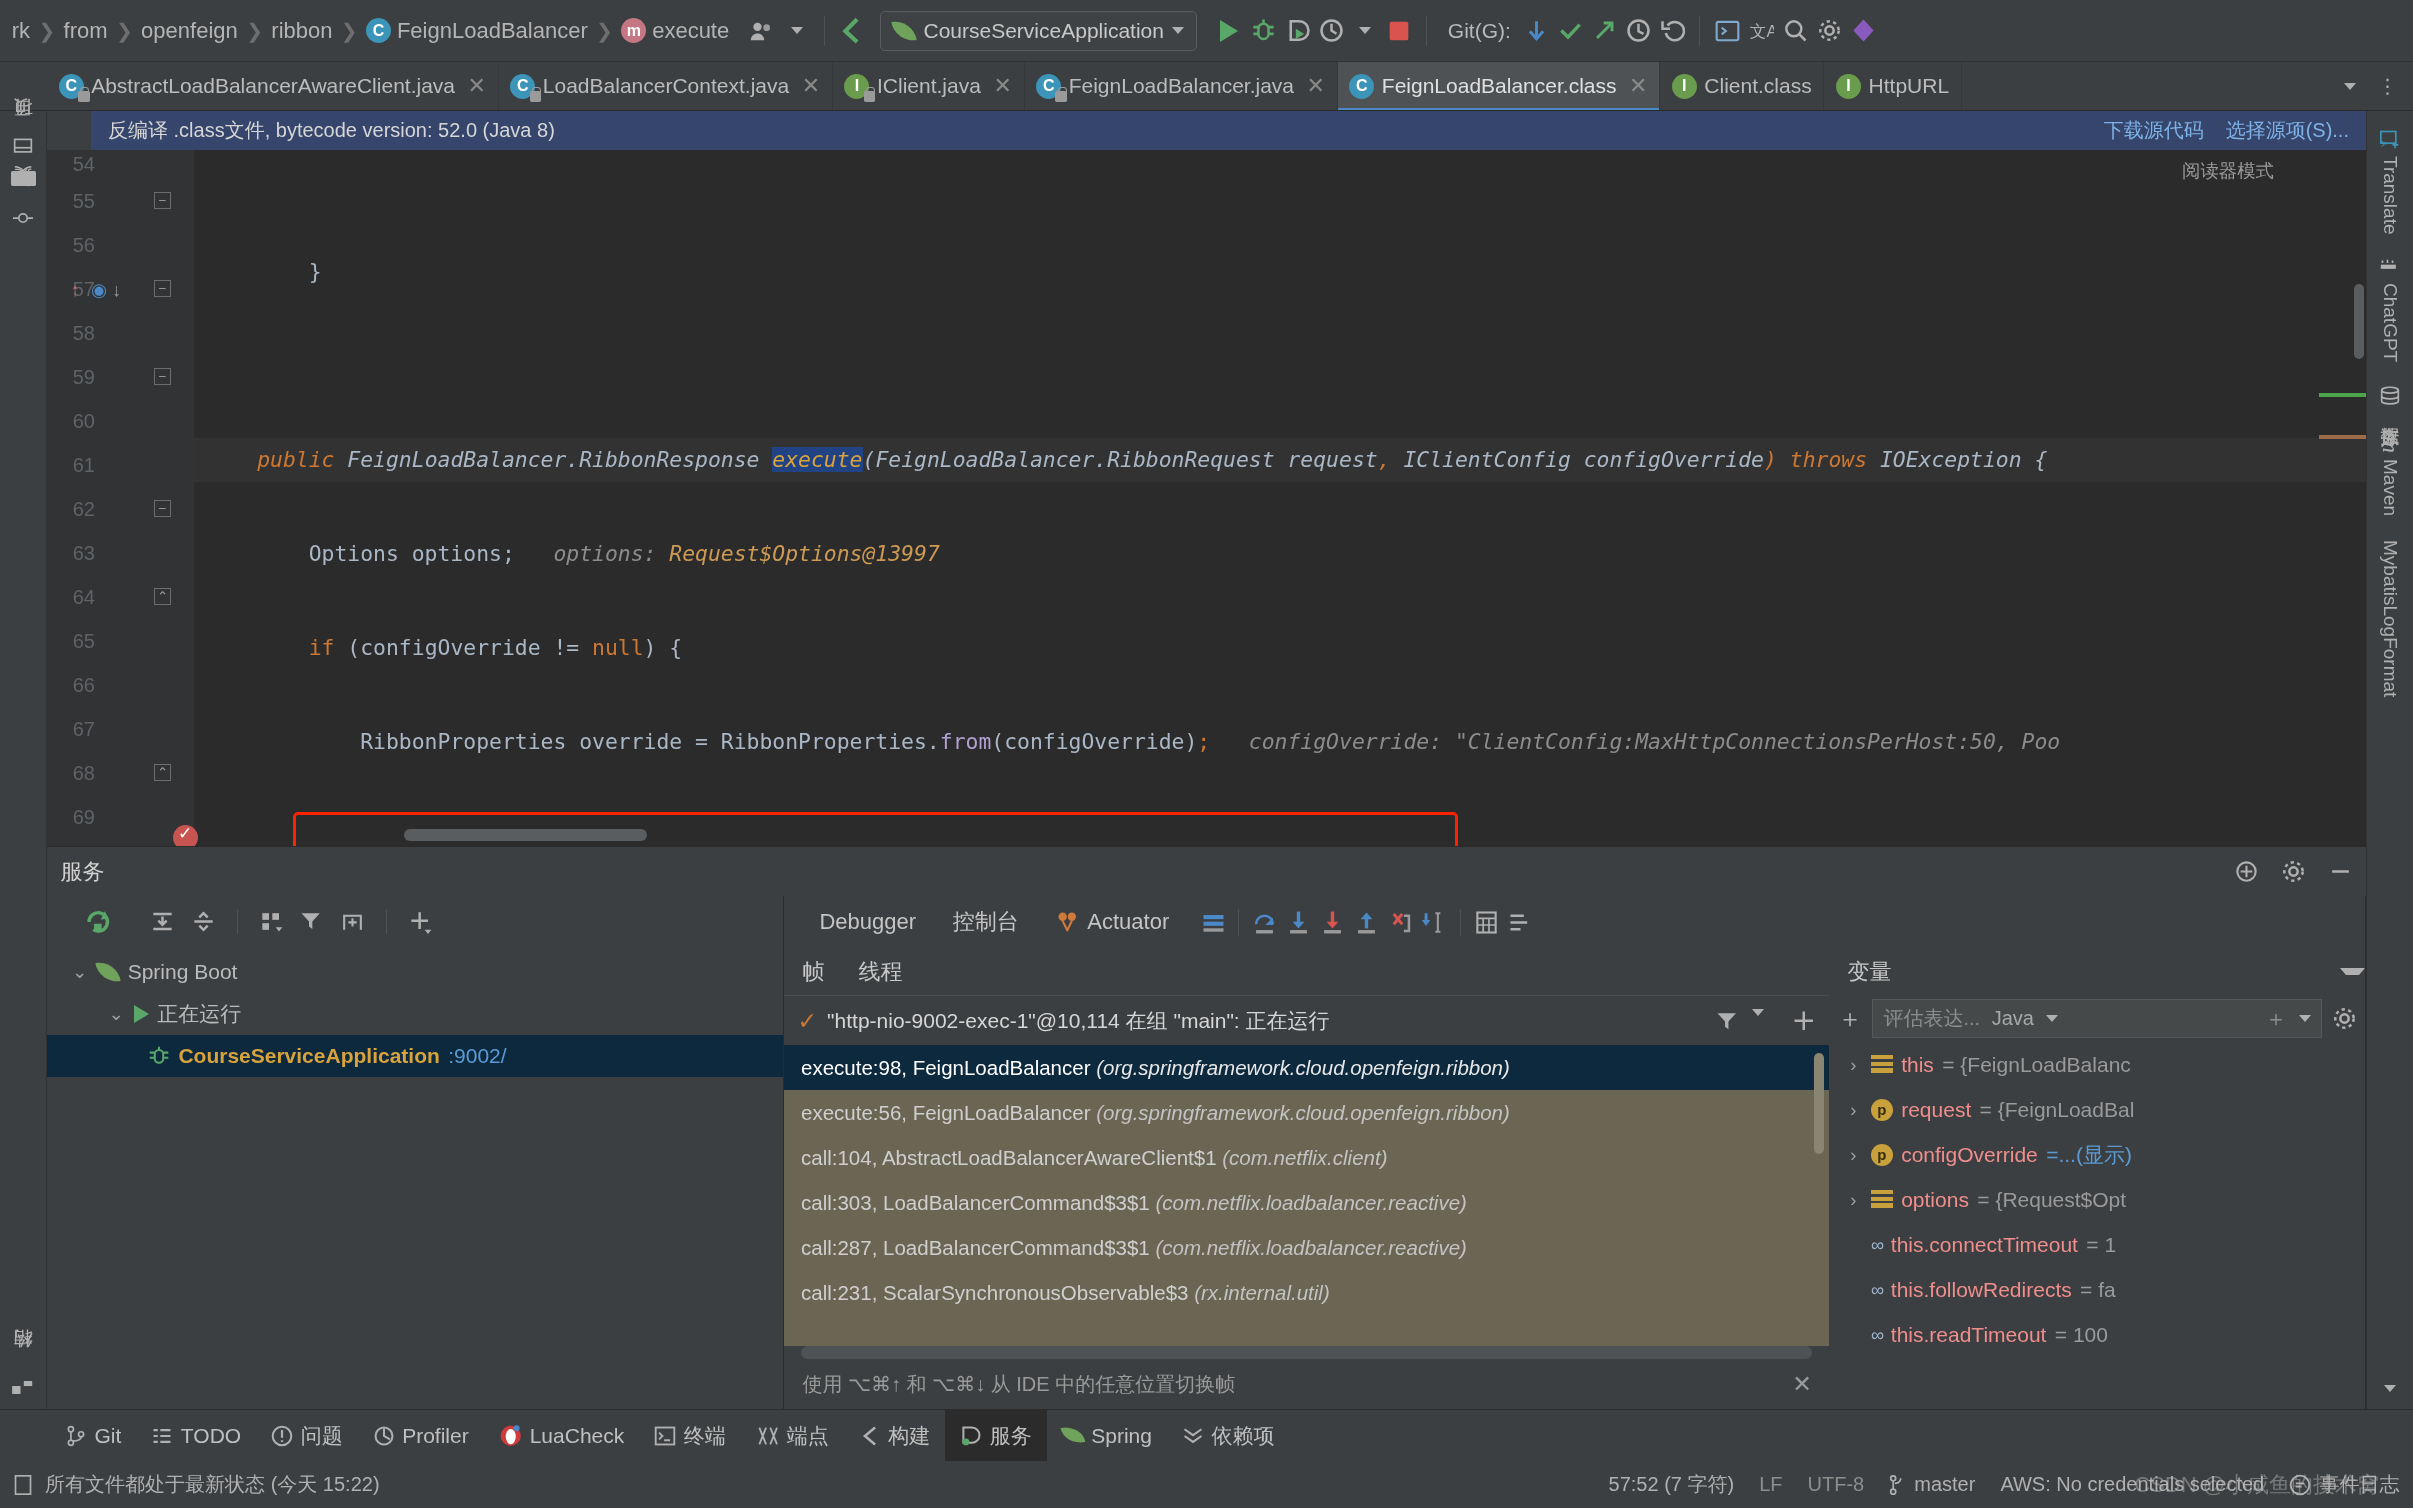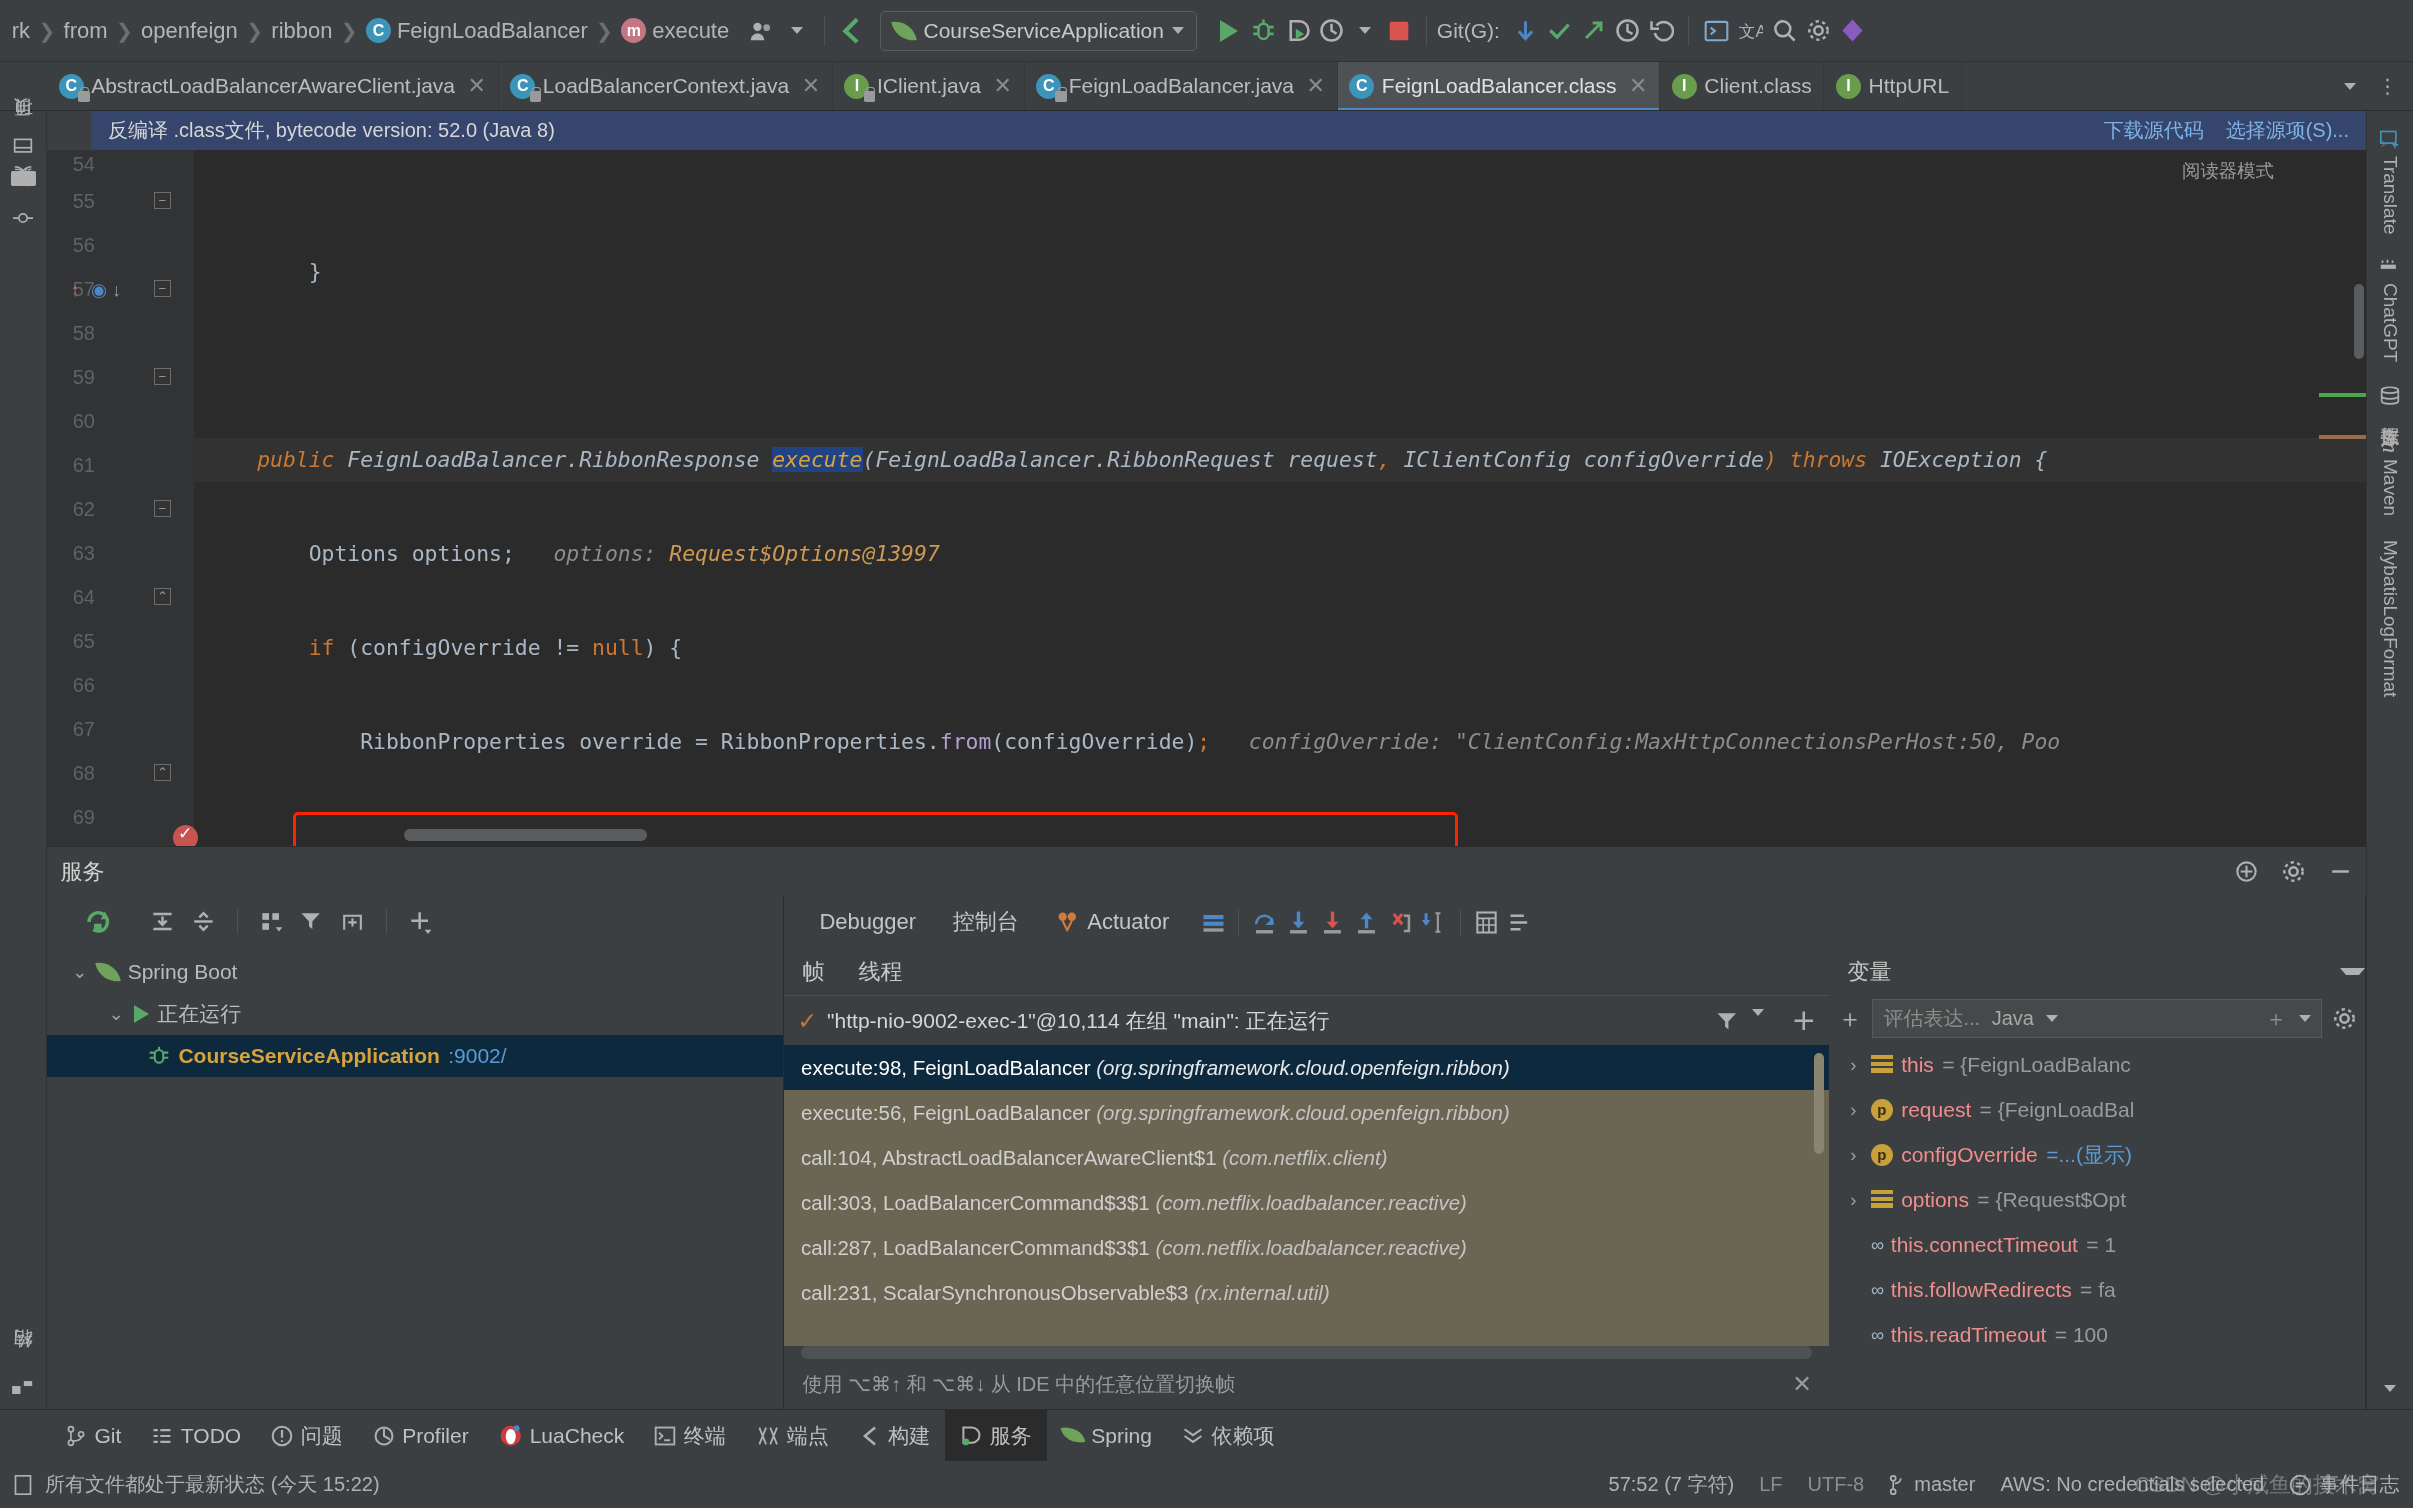--- a/index.html
+++ b/index.html
@@ -37,21 +37,21 @@
     display: flex; align-items: center; height: 40px; border: 0.8px solid #5a5d5f;
     border-radius: 5px; padding: 0 11.7px; gap: 8.4px; font-size: 21px; color: #c8c8c8;
     background: #3f4244;
   }
   .leaf {
     width: 22px; height: 22px; background: #6fa25a; border-radius: 0 100% 0 100%;
     transform: rotate(-10deg); flex: 0 0 22px;
   }
   .caret-d { width: 0; height: 0; border-left: 6.7px solid transparent; border-right: 6.7px solid transparent; border-top: 7.5px solid #b0b0b0; }
   .play-tri { width: 0; height: 0; border-left: 18.4px solid #59a869; border-top: 11px solid transparent; border-bottom: 11px solid transparent; }
-  .git-label { font-size: 21px; color: #b8b8b8; margin-left: 0; }
+  .git-label { font-size: 21px; color: #b8b8b8; margin-left: 11px; }
 
   
   .tabbar {
     height: 49px; background: #3c3f41; display: flex; align-items: stretch;
     flex: 0 0 49px; border-bottom: 0.8px solid #2b2b2b; overflow: hidden;
   }
   .tabstrip-left { width: 47px; display:flex; align-items:center; justify-content:center; }
   .tab {
     display: flex; align-items: center; gap: 7.5px; padding: 0 11.7px;
     font-size: 21px; color: #bcbcbc; white-space: nowrap; position: relative;

